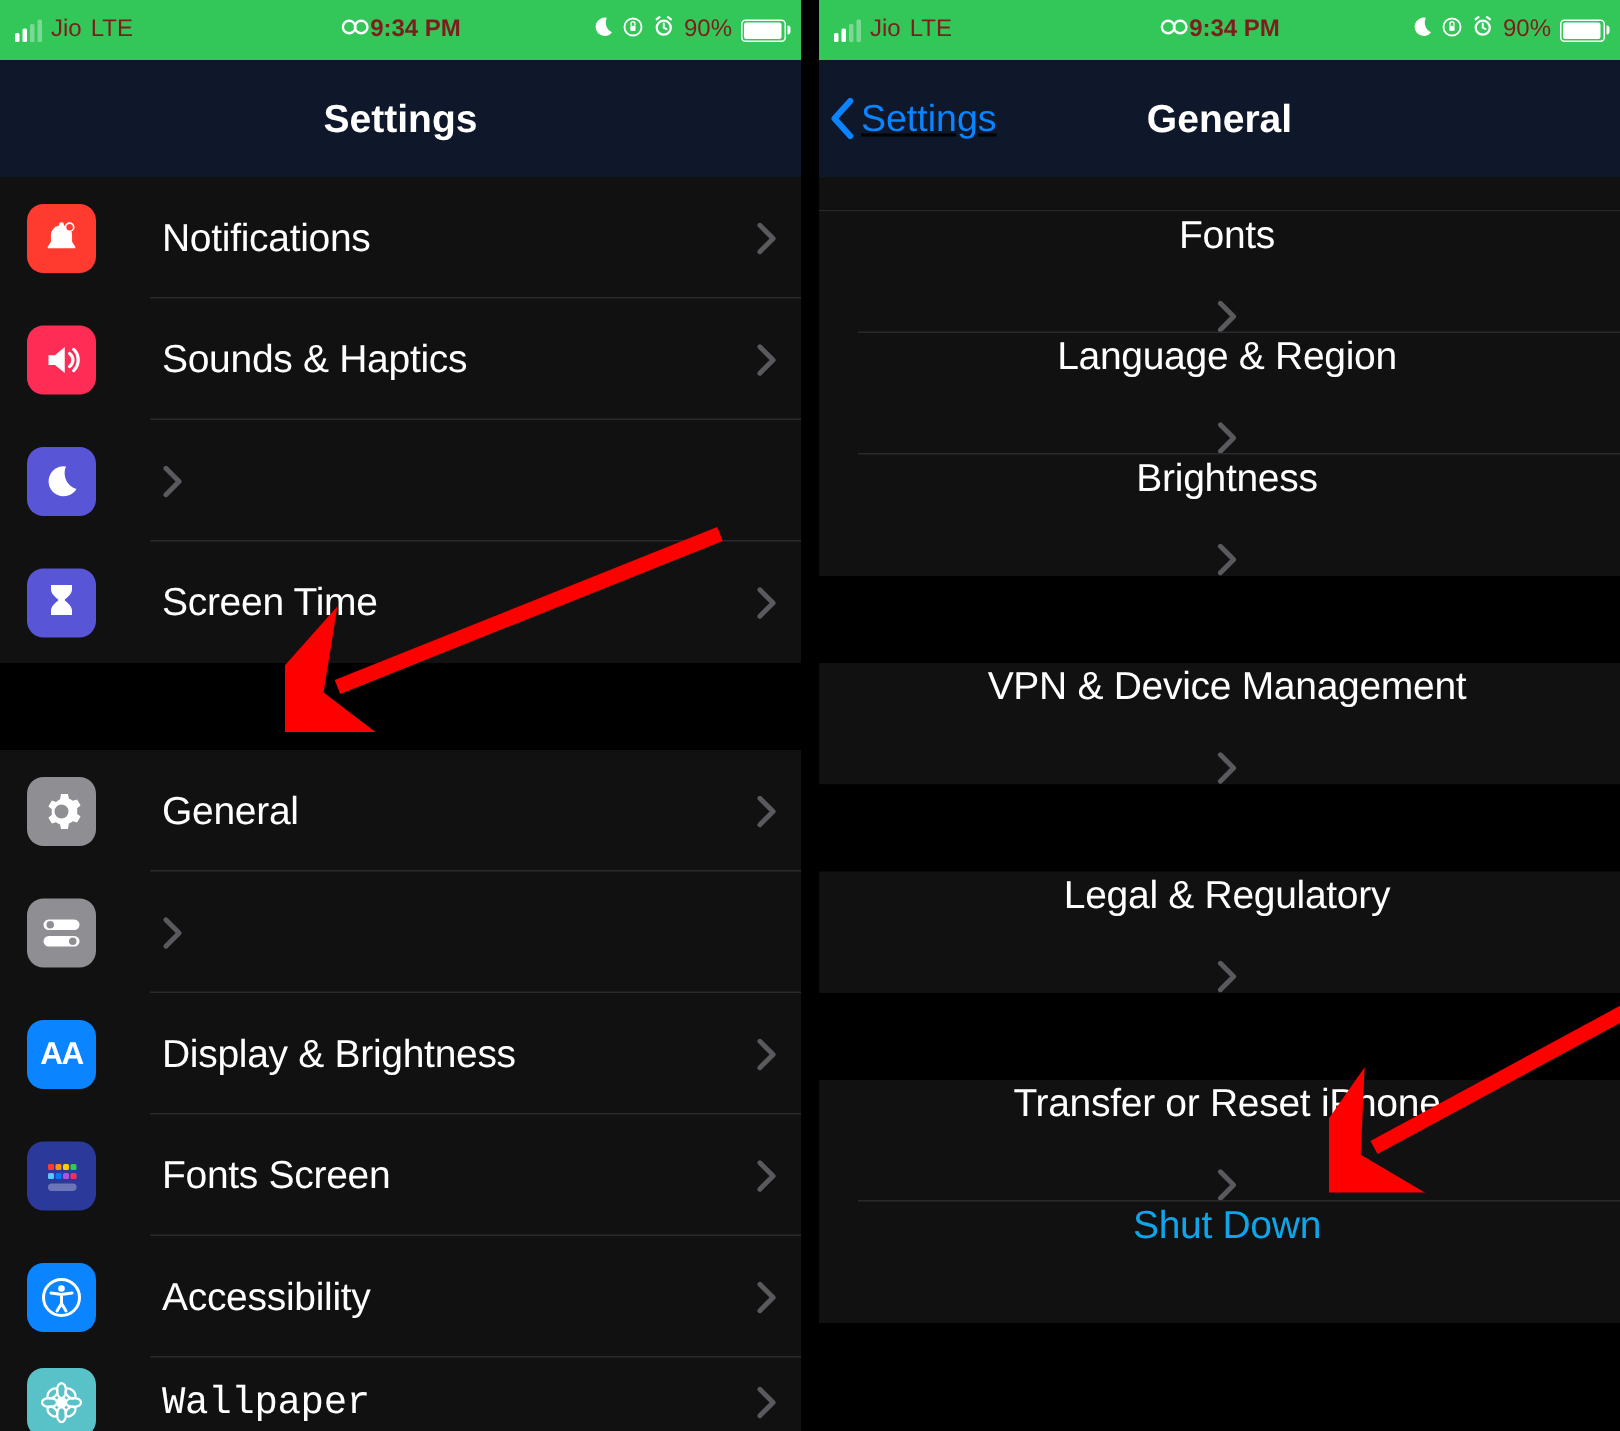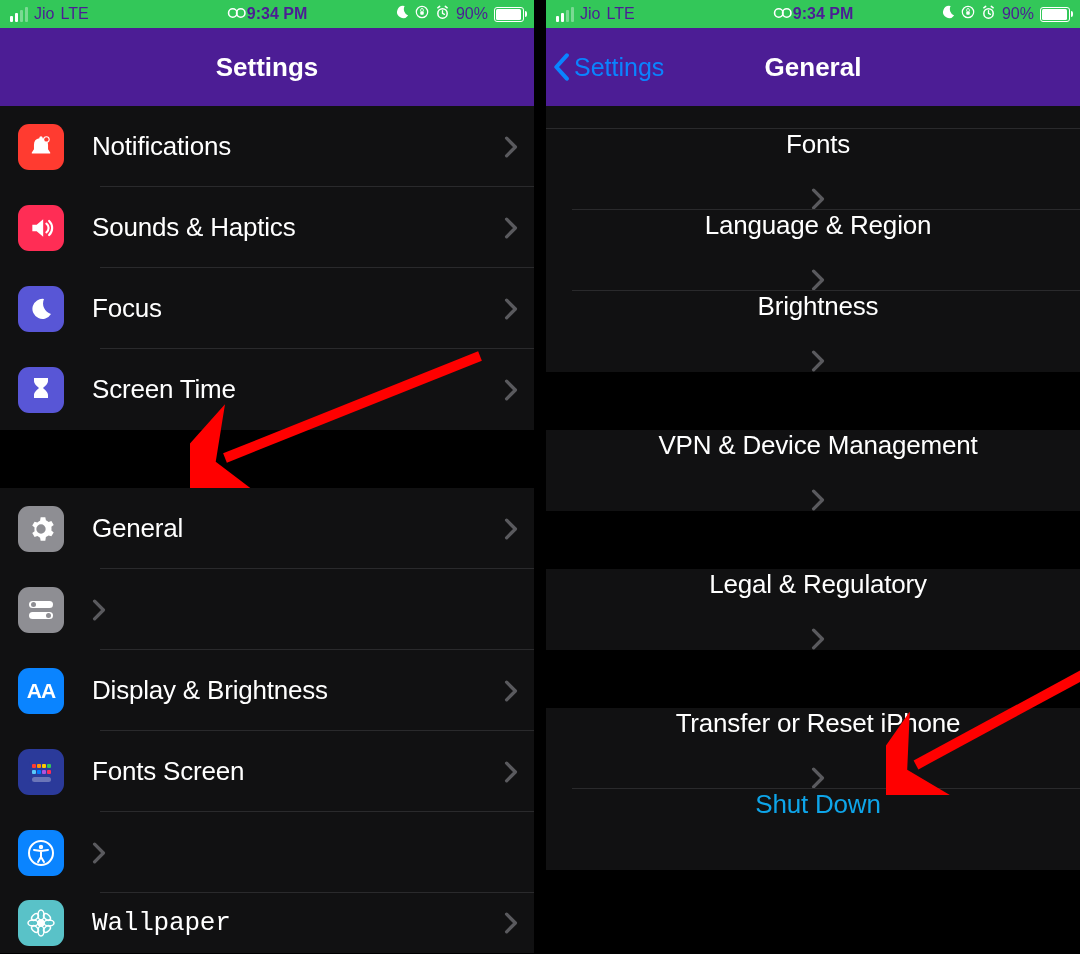--- a/index.html
+++ b/index.html
@@ -25,27 +25,27 @@
     height: 954px;
     position: relative;
     background: #000;
     overflow: hidden;
     flex: 1;
   }
   .phone + .phone { border-left: 2px solid #000; }
 
   
   .status-bar {
-    height: 28px;
+    height: 40px;
     background: #33c759;
     display: flex;
     align-items: center;
     justify-content: space-between;
     padding: 0 10px;
-    color: #4c1d95;
+    color: #7f1d1d;
     font-size: 16px;
     font-weight: 500;
     position: relative;
   }
   .status-left, .status-right, .status-center {
     display: flex;
     align-items: center;
     gap: 6px;
   }
   .status-center {
@@ -92,24 +92,25 @@
     position: absolute;
     left: 1px; top: 1px; bottom: 1px;
     width: 88%;
     background: #fff;
     border-radius: 1.5px;
   }
 
   
   .nav-header {
     height: 78px;
-    background: #4c1d95;
+    background: #0f172a;
     display: flex;
     align-items: center;
     position: relative;
+    text-decoration: underline;
   }
   .nav-title {
     position: absolute;
     left: 0; right: 0;
     text-align: center;
     color: #fff;
     font-size: 26px;
     font-weight: 600;
   }
   .back-button {
@@ -140,21 +141,21 @@
     right: 0;
     bottom: 0;
     height: 1px;
     background: #2a2a2c;
   }
   .row.no-icon .sep { left: 26px; }
   .icon-box {
     width: 46px;
     height: 46px;
     border-radius: 11px;
-    margin-right: 28px;
+    margin-right: 44px;
     display:flex;
     align-items:center;
     justify-content:center;
     flex-shrink:0;
   }
   .row-label {
     color: #fff;
     font-size: 26px;
     letter-spacing: -0.2px;
     flex: 1;
@@ -265,21 +266,20 @@
           </span>
         <div class="sep"></div>
       </div>
 
       <div class="row">
         <div class="icon-box" style="background:#5856d6">
           <svg width="24" height="24" viewBox="0 0 24 24" fill="#fff">
               <path d="M15 2a10 10 0 1 0 7 15A11 11 0 0 1 15 2z"></path>
             </svg>
         </div>
-        <div class="row-label">Focus</div>
         <span class="chevron">
             <svg width="14" height="22" viewBox="0 0 12 20">
               <path d="M2 2l8 8-8 8" fill="none" stroke="#5a5a5e" stroke-width="3" stroke-linecap="round" stroke-linejoin="round"></path>
             </svg>
           </span>
         <div class="sep"></div>
       </div>
 
       <div class="row">
         <div class="icon-box" style="background:#5856d6">
@@ -372,20 +372,21 @@
       </div>
 
       <div class="row">
         <div class="icon-box" style="background:#0a84ff">
           <svg width="28" height="28" viewBox="0 0 28 28">
               <circle cx="14" cy="14" r="12" fill="none" stroke="#fff" stroke-width="2"></circle>
               <circle cx="14" cy="8" r="2.2" fill="#fff"></circle>
               <path d="M7 11l7 1 7-1M14 12v6m0 0l-3 5m3-5l3 5" stroke="#fff" stroke-width="2" stroke-linecap="round" fill="none"></path>
             </svg>
         </div>
+        <div class="row-label">Accessibility</div>
         <span class="chevron">
             <svg width="14" height="22" viewBox="0 0 12 20">
               <path d="M2 2l8 8-8 8" fill="none" stroke="#5a5a5e" stroke-width="3" stroke-linecap="round" stroke-linejoin="round"></path>
             </svg>
           </span>
         <div class="sep"></div>
       </div>
 
       <div class="row" style="height:60px;font-family:Liberation Mono, monospace;">
         <div class="icon-box" style="background:#59c2c8">

